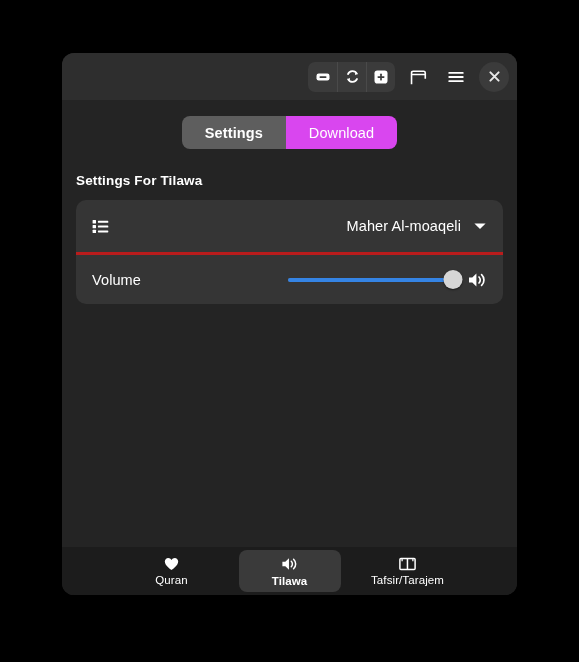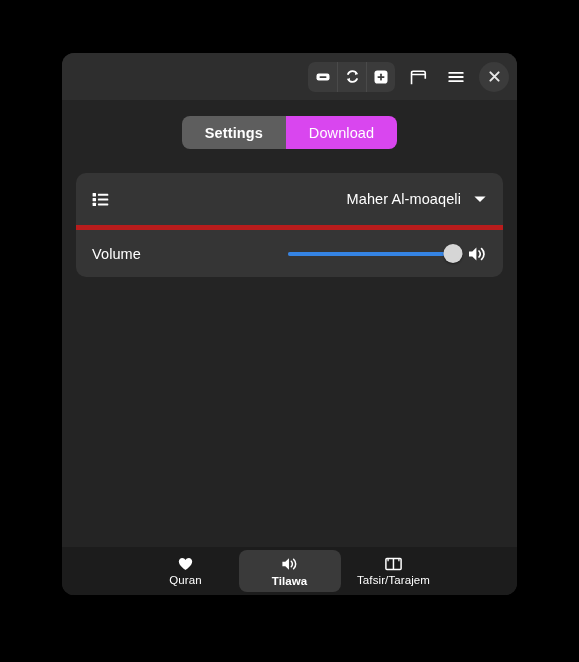--- a/index.html
+++ b/index.html
@@ -119,21 +119,21 @@
     background: #353535;
     border-radius: 10px;
     overflow: hidden;
   }
   .row {
     height: 52px;
     display: flex;
     align-items: center;
     padding: 0 16px;
   }
-  .row + .row { border-top: 5px solid #b91c1c; gap: 20px; }
+  .row + .row { border-top: 3px solid #b91c1c; gap: 20px; }
 
   .row-left-icon { margin-right: 12px; display: flex; align-items: center; }
 
   .row-label {
     font-size: 14.5px;
     color: #ffffff;
     letter-spacing: 0.1px;
   }
 
   .spacer { flex: 1 1 auto; }
@@ -185,21 +185,21 @@
   .vol-icon { margin-left: 14px; display: flex; align-items: center; }
 
   
   .bottomnav {
     flex: 0 0 auto;
     height: 48px;
     background: #1c1c1c;
     display: flex;
     align-items: center;
     justify-content: center;
-    gap: 2px;
+    gap: 16px;
     padding: 0 6px;
   }
   .navitem {
     width: 102px;
     height: 42px;
     display: flex;
     flex-direction: column;
     align-items: center;
     justify-content: center;
     gap: 3px;
@@ -284,20 +284,21 @@
       </div>
     </div>
 
     <div class="content">
 
       <div class="tabbar">
         <div class="tab active">Settings</div>
         <div class="tab">Download</div>
       </div>
 
+      <div class="section-title">Settings For Tilawa</div>
 
       <div class="card">
 
         <div class="row">
           <span class="row-left-icon">
             <svg width="17" height="15" viewBox="0 0 17 15">
               <rect x="0.6" y="1.1" width="3.4" height="3.4" rx="0.5" fill="#ffffff"></rect>
               <rect x="0.6" y="5.9" width="3.4" height="3.4" rx="0.5" fill="#ffffff"></rect>
               <rect x="0.6" y="10.7" width="3.4" height="3.4" rx="0.5" fill="#ffffff"></rect>
               <rect x="5.9" y="1.8" width="10.4" height="2.0" rx="0.6" fill="#ffffff"></rect>

